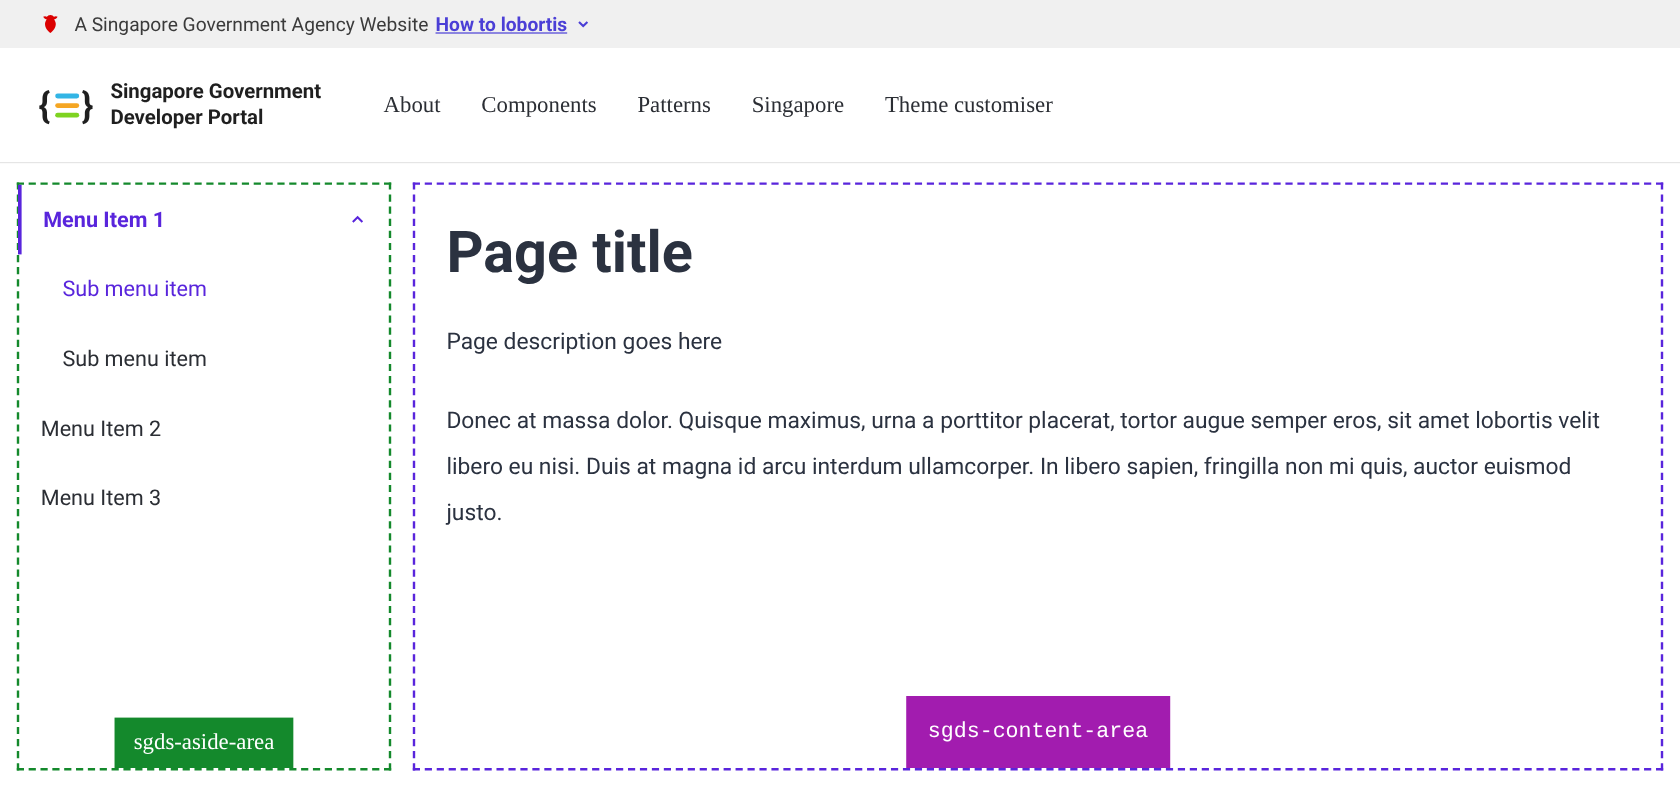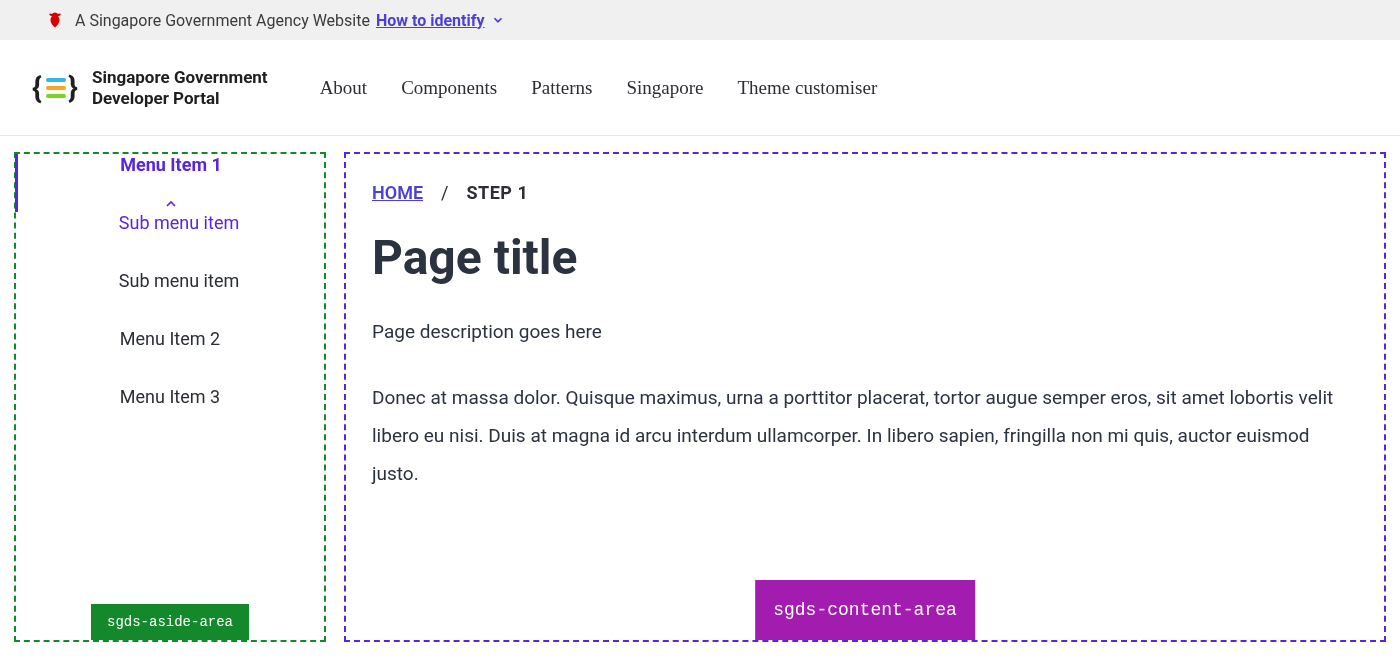--- a/index.html
+++ b/index.html
@@ -11,21 +11,21 @@
     color: #2c2e34;
     overflow: hidden;
   }
 
   
   .gov-banner {
     background: #f0f0f0;
     height: 40px;
     display: flex;
     align-items: center;
-    padding: 0 45px;
+    padding: 0 32px;
     font-size: 16px;
   }
   .lion-icon {
     width: 20px; height: 20px; margin-right: 10px;
     color: #db0000;
     display: inline-flex; align-items: center; justify-content: center;
   }
   .gov-banner .gov-text { color: #3b3b3b; }
   .gov-banner .how-link {
     color: #4b3fd6;
@@ -98,21 +98,20 @@
   .aside-area .menu-item,
   .aside-area .sub-item {
     display: flex;
     align-items: center;
     justify-content: space-between;
     font-size: 18px;
     padding: 0 18px;
     height: 58px;
     cursor: pointer;
     color: #2b2e34;
-    flex-direction: column;
   }
   .aside-area .menu-item.active {
     color: #5925dc;
     font-weight: 700;
     border-left: 3px solid #5925dc;
     margin-left: -1px;
   }
   .aside-area .sub-item {
     padding-left: 36px;
     font-weight: 400;
@@ -125,22 +124,22 @@
     color: #5925dc;
     display: inline-flex;
   }
   .aside-label {
     position: absolute;
     bottom: 0;
     left: 50%;
     transform: translateX(-50%);
     background: #14892c;
     color: #fff;
-    font-family: Liberation Mono, monospace;
-    font-size: 14px;
+    font-family: Liberation Serif, serif;
+    font-size: 19px;
     padding: 10px 16px;
     white-space: nowrap;
   }
 
   
   .content-area {
     flex: 1;
     border: 2px dashed #5925dc;
     position: relative;
     padding: 28px 26px 60px 26px;
@@ -204,21 +203,21 @@
 <body>
 
 <div class="gov-banner">
   <span class="lion-icon">
     <svg width="18" height="18" viewBox="0 0 24 24" fill="currentColor">
       <path d="M12 2c2 0 3 1 4 2 1-1 3-1 4 0-1 2-3 3-4 3 1 1 2 3 2 5 0 4-3 8-6 10-3-2-6-6-6-10 0-2 1-4 2-5-1 0-3-1-4-3 1-1 3-1 4 0 1-1 2-2 4-2z"></path>
     </svg>
   </span>
   <span class="gov-text">A Singapore Government Agency Website</span>
   <a class="how-link">
-    <span>How to identify</span>
+    <span>How to lobortis</span>
     <span class="chev">
       <svg width="14" height="14" viewBox="0 0 24 24" fill="none" stroke="currentColor" stroke-width="3">
         <polyline points="6 9 12 15 18 9"></polyline>
       </svg>
     </span>
   </a>
 </div>
 
 <div class="main-header">
   <div class="logo">
@@ -265,25 +264,20 @@
     <div class="menu-item">
       <span>Menu Item 2</span>
     </div>
     <div class="menu-item">
       <span>Menu Item 3</span>
     </div>
     <div class="aside-label">sgds-aside-area</div>
   </aside>
 
   <main class="content-area">
-    <nav class="breadcrumb">
-      <a class="home-link">HOME</a>
-      <span class="sep">/</span>
-      <span class="current">STEP 1</span>
-    </nav>
 
     <h1 class="page-title">Page title</h1>
     <p class="page-desc">Page description goes here</p>
     <p class="body-text">Donec at massa dolor. Quisque maximus, urna a porttitor placerat, tortor augue semper eros, sit amet lobortis velit libero eu nisi. Duis at magna id arcu interdum ullamcorper. In libero sapien, fringilla non mi quis, auctor euismod justo.</p>
 
     <div class="content-label">sgds-content-area</div>
   </main>
 
 </div>
 

